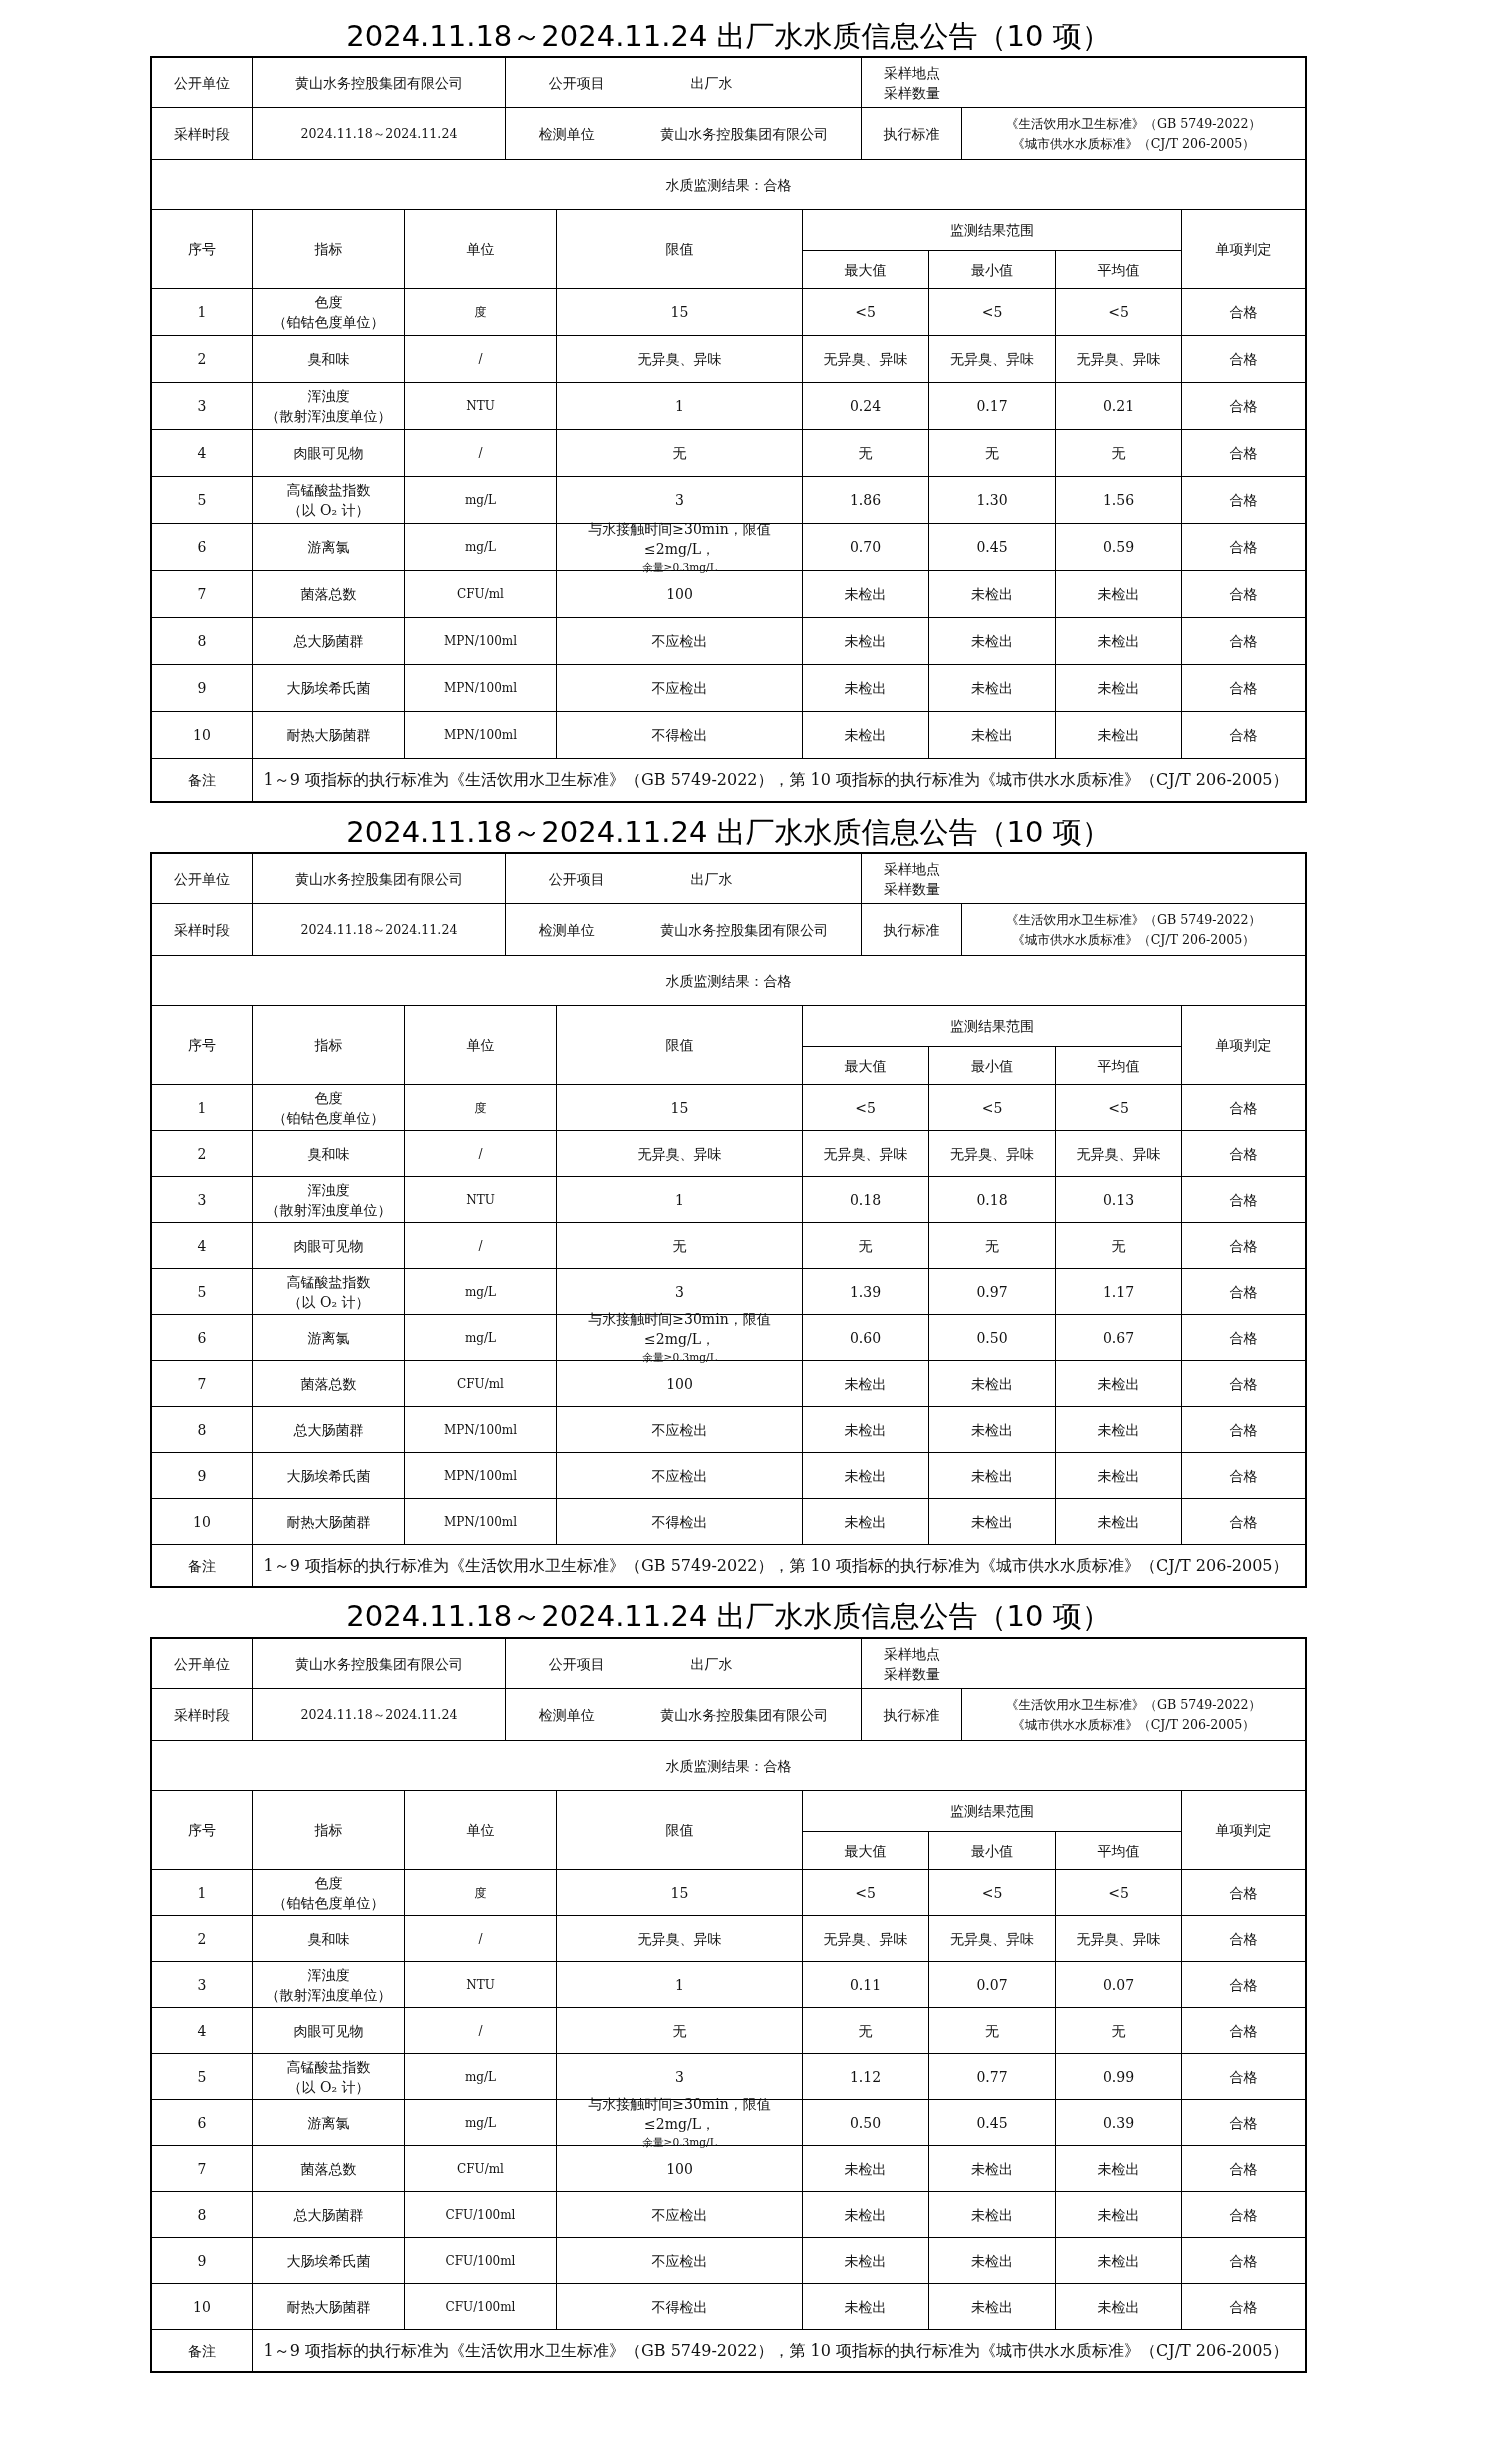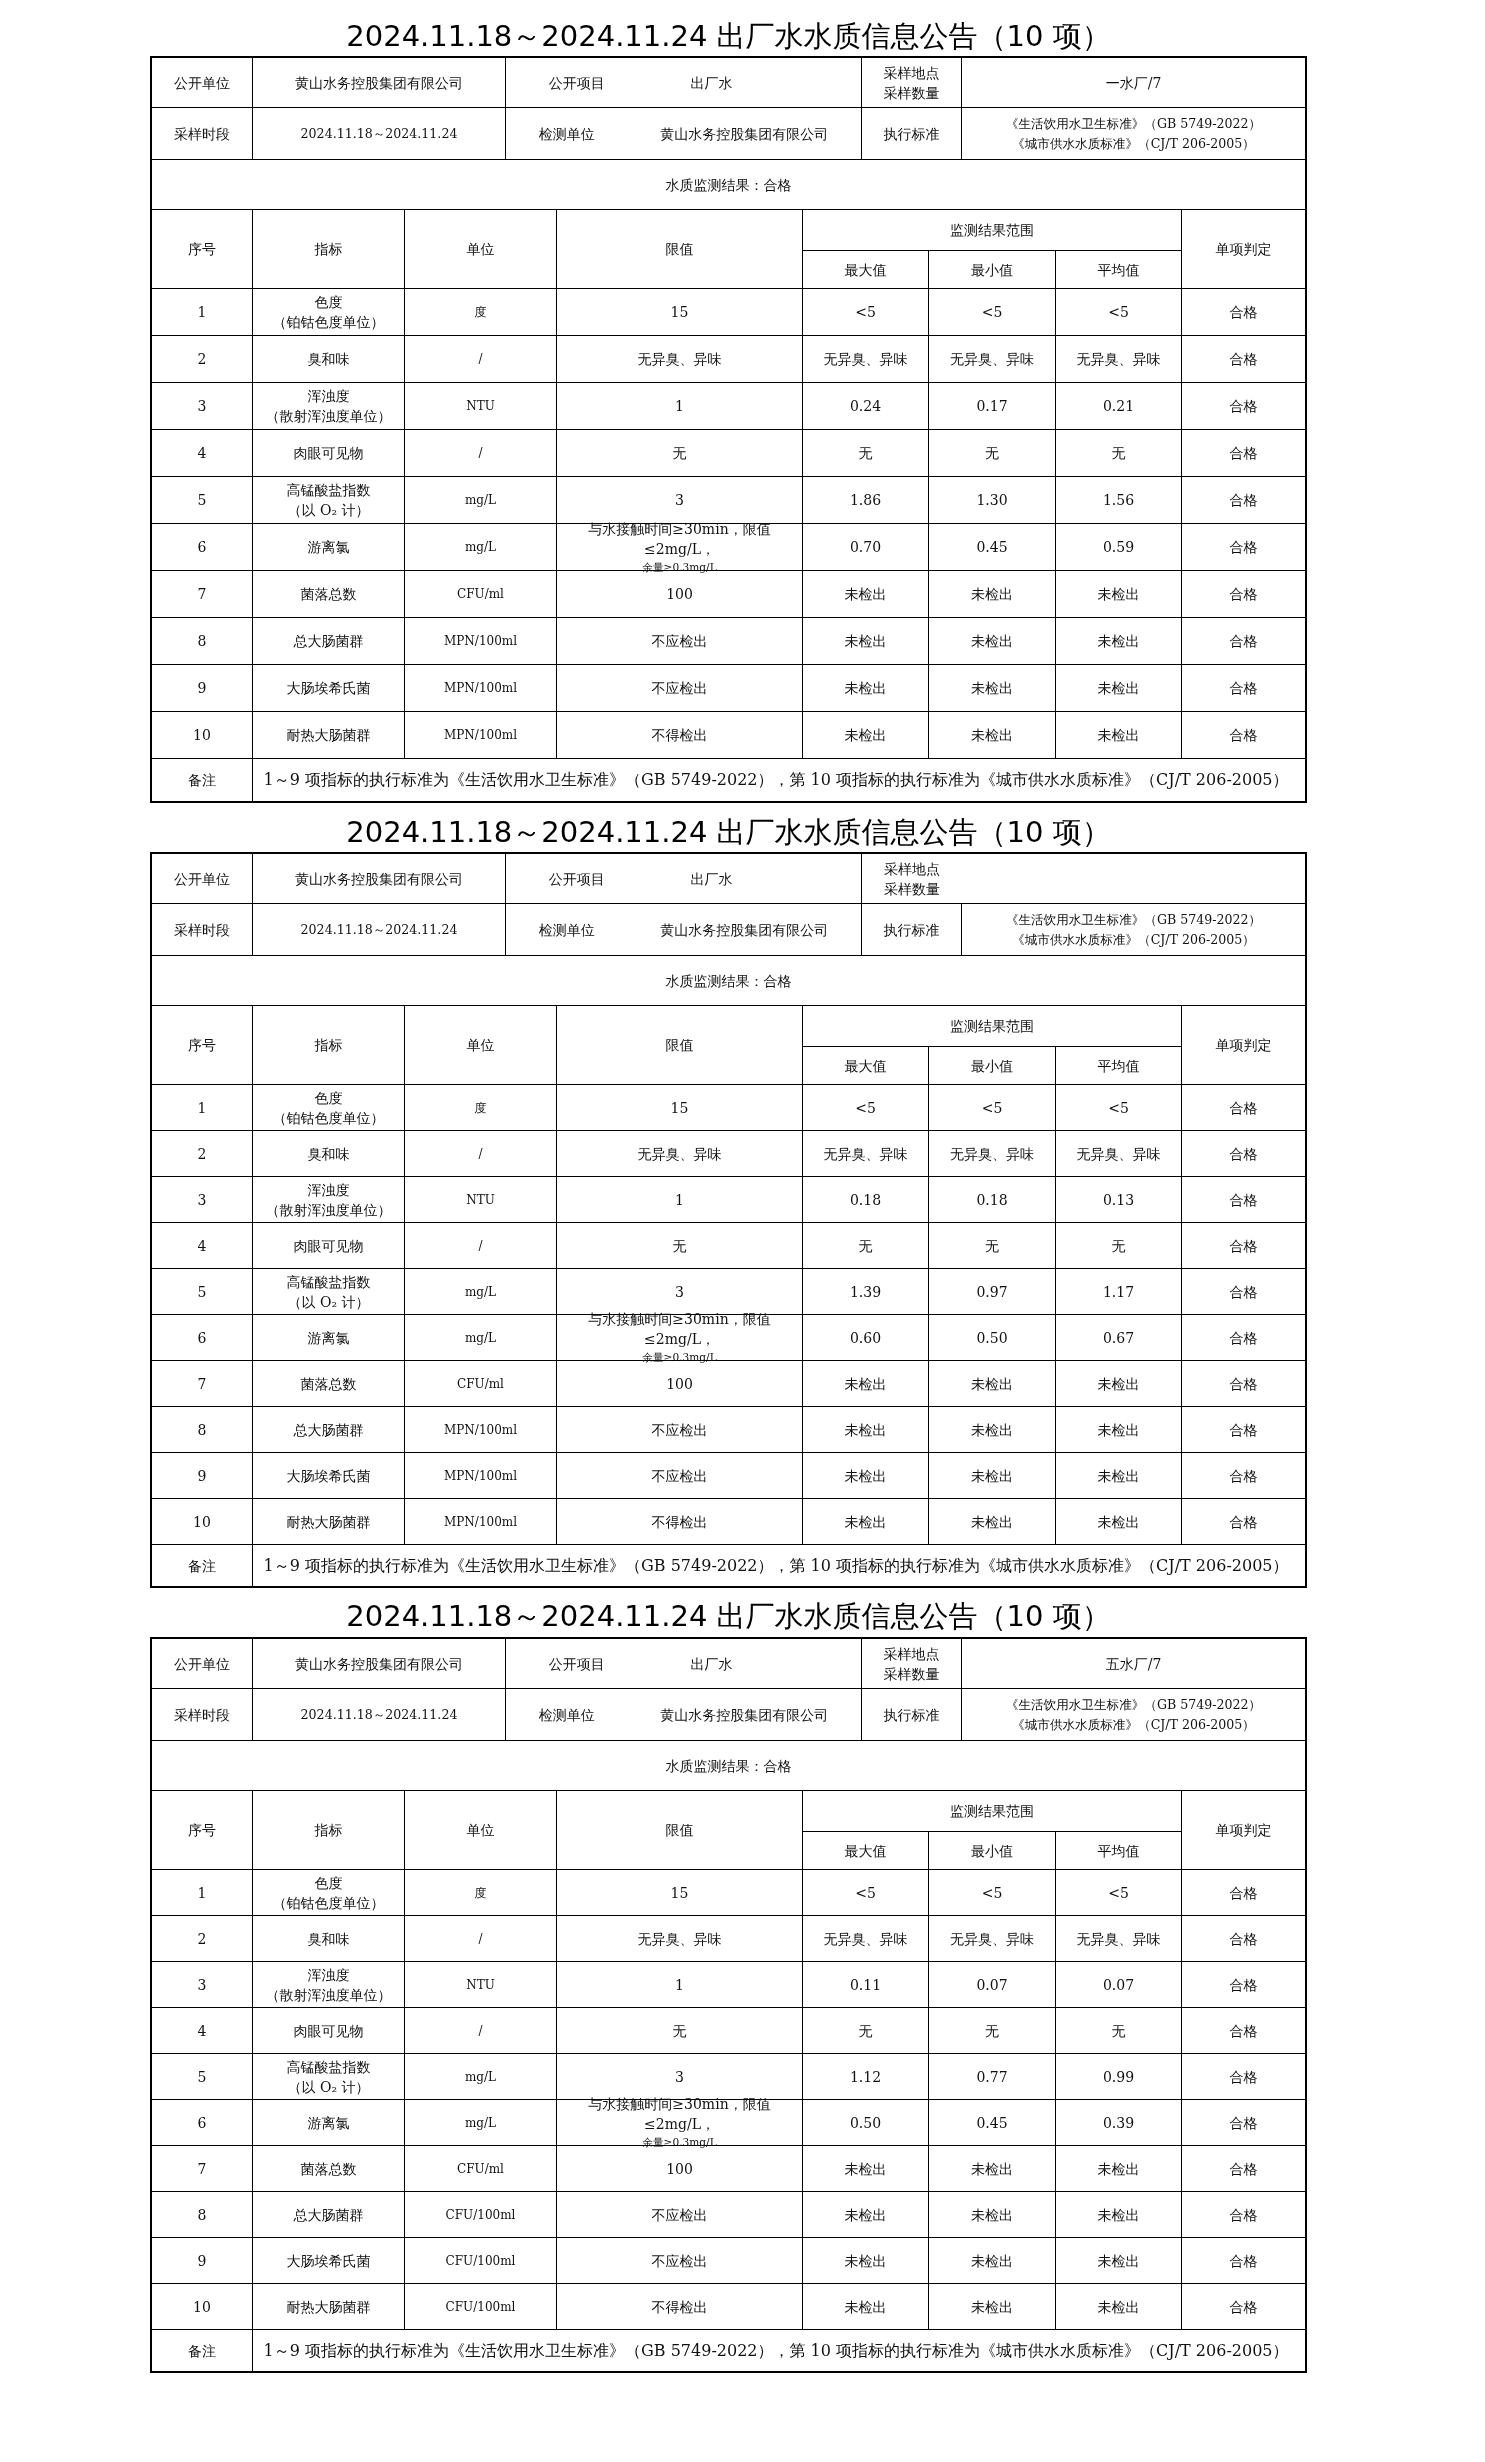--- a/index.html
+++ b/index.html
@@ -39,21 +39,20 @@
       <div class="cell" style="width:253px;">黄山水务控股集团有限公司</div>
       <div class="cell split" style="width:356px;">
         <span>公开项目</span>
         <span>出厂水</span>
         <span></span>
       </div>
       <div class="cell two" style="width:100px;">
         <span>采样地点</span>
         <span>采样数量</span>
       </div>
-      <div class="cell" style="flex:1;">一水厂/7</div>
     </div>
 
     <div class="row" style="height:52px;">
       <div class="cell" style="width:101px;">采样时段</div>
       <div class="cell" style="width:253px; font-size:12.6px;">2024.11.18～2024.11.24</div>
       <div class="cell split" style="width:356px;">
         <span>检测单位</span>
         <span>黄山水务控股集团有限公司</span>
       </div>
       <div class="cell" style="width:100px;">执行标准</div>
@@ -500,21 +499,20 @@
       <div class="cell" style="width:253px;">黄山水务控股集团有限公司</div>
       <div class="cell split" style="width:356px;">
         <span>公开项目</span>
         <span>出厂水</span>
         <span></span>
       </div>
       <div class="cell two" style="width:100px;">
         <span>采样地点</span>
         <span>采样数量</span>
       </div>
-      <div class="cell" style="flex:1;">五水厂/7</div>
     </div>
 
     <div class="row" style="height:52px;">
       <div class="cell" style="width:101px;">采样时段</div>
       <div class="cell" style="width:253px; font-size:12.6px;">2024.11.18～2024.11.24</div>
       <div class="cell split" style="width:356px;">
         <span>检测单位</span>
         <span>黄山水务控股集团有限公司</span>
       </div>
       <div class="cell" style="width:100px;">执行标准</div>

